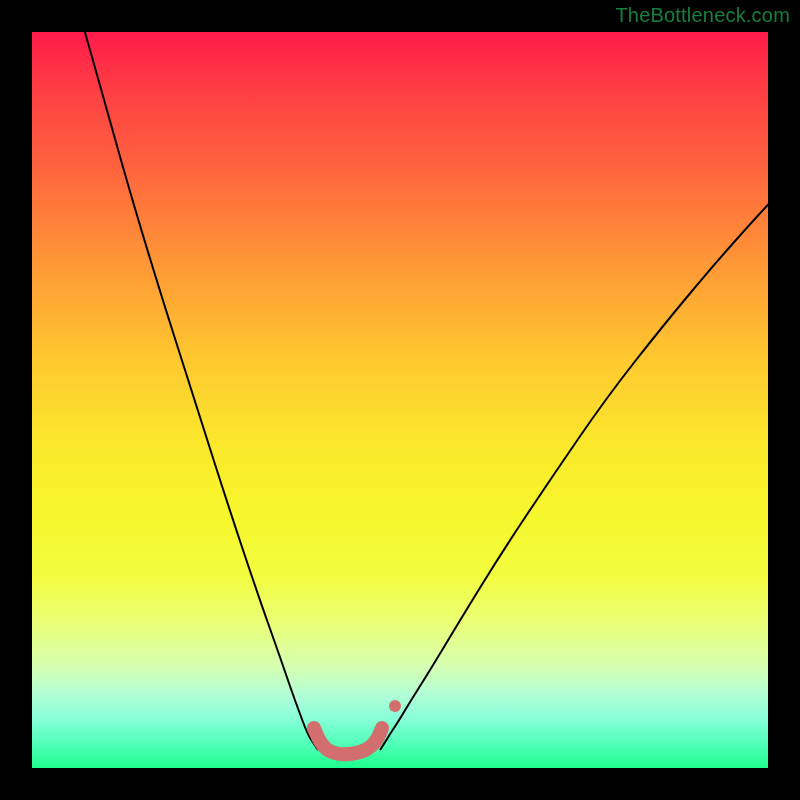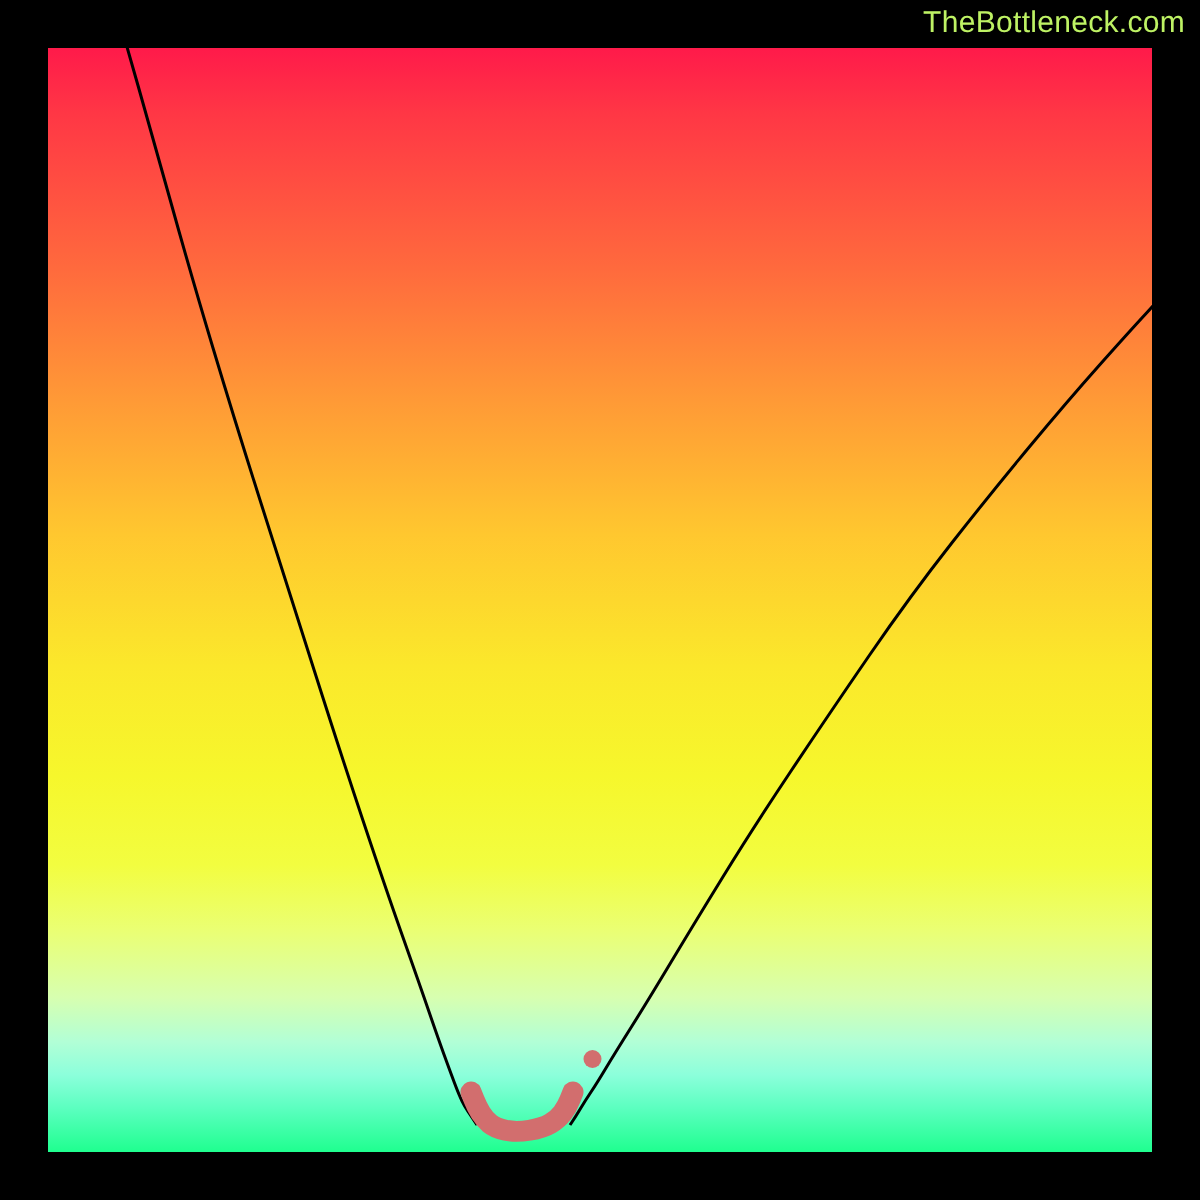--- a/index.html
+++ b/index.html
@@ -37,21 +37,21 @@
       #b2ffd6 90%,
       #8cffdb 93%,
       #5cffc0 96%,
       #1fff8f 100%
     );
   }
   .watermark {
     position: absolute;
     top: 4px;
     right: 10px;
-    color: #bef264;
+    color: #15803d;
     font-size: 20px;
     font-weight: 500;
     letter-spacing: 0.2px;
     user-select: none;
   }
   svg.curves {
     position: absolute;
     inset: 0;
   }
   .curve-line {

